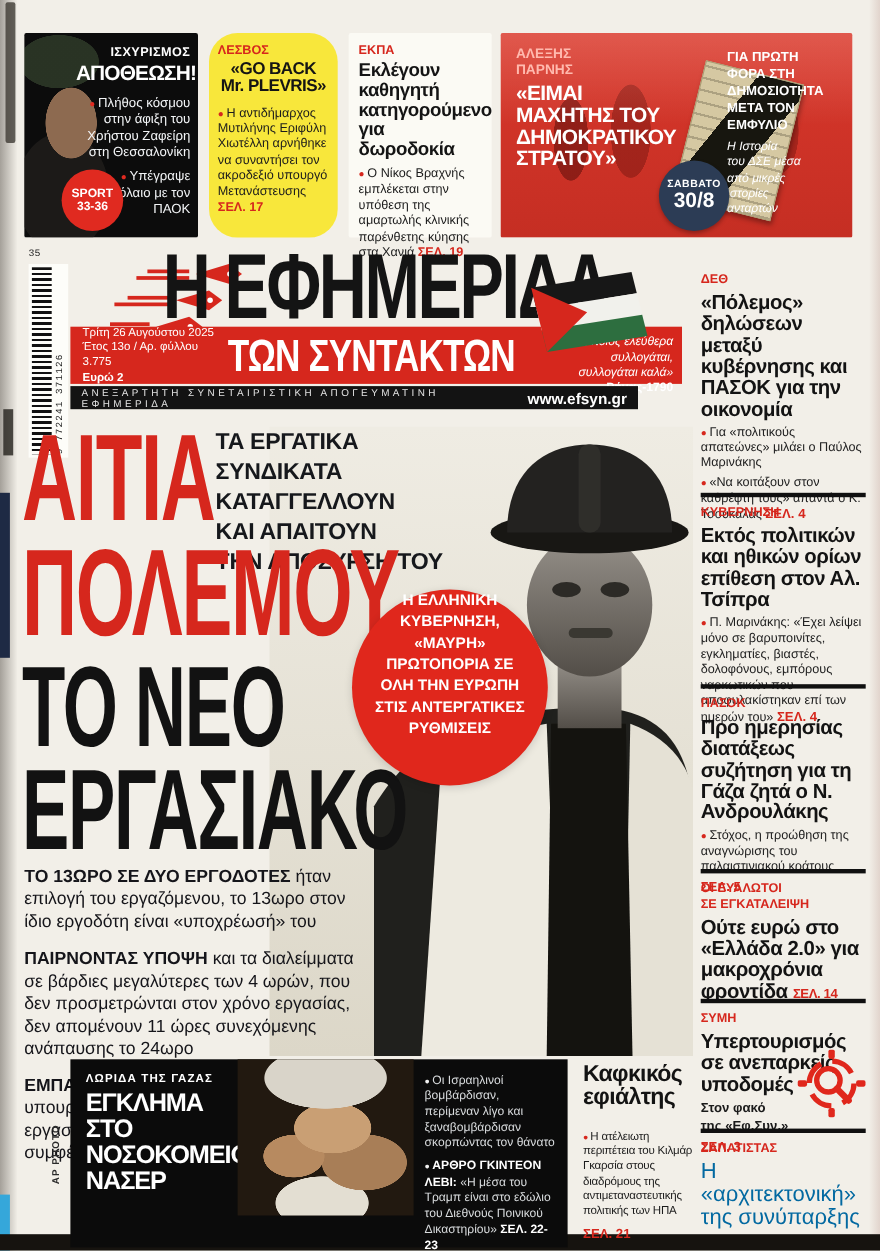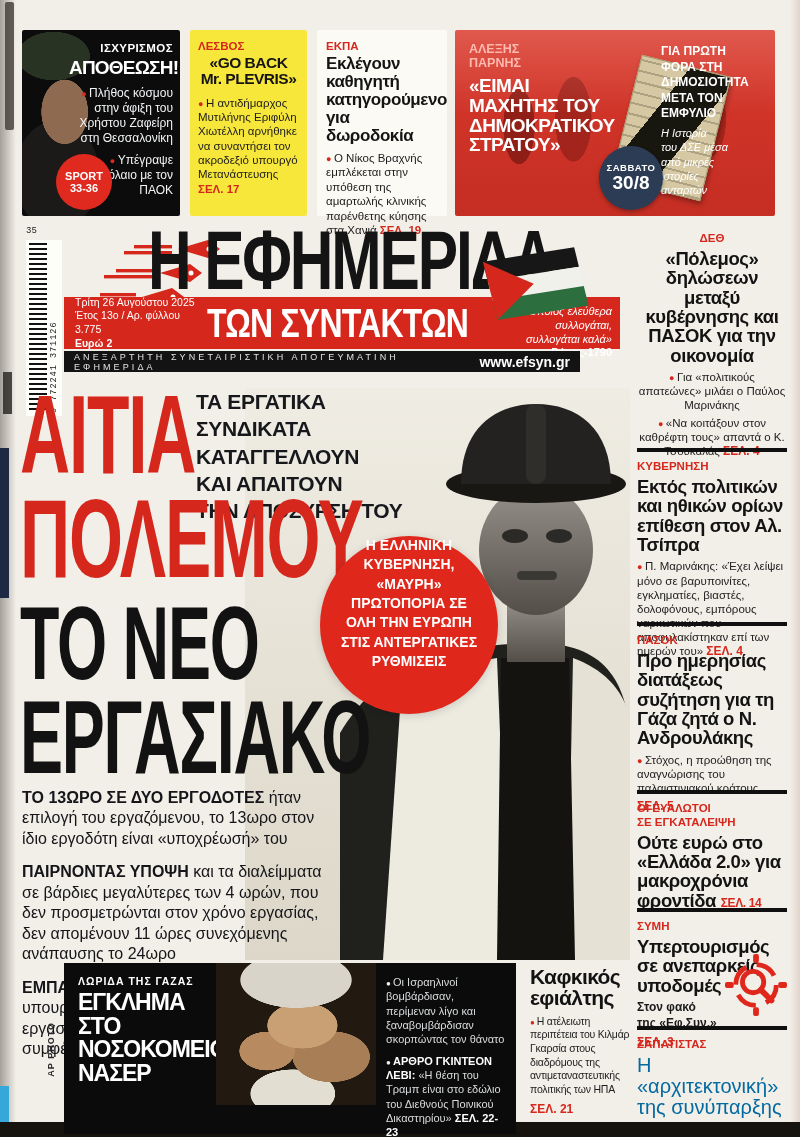--- a/index.html
+++ b/index.html
@@ -31,21 +31,21 @@
   .sport-text{position:absolute;right:7px;top:12px;width:104px;text-align:right;}
   .sport-kicker{font-size:11.5px;font-weight:700;letter-spacing:.4px;margin-bottom:3px;}
   .sport-headline{font-size:19px;font-weight:900;letter-spacing:-.8px;margin-bottom:7px;}
   .sport-bullet{font-size:12px;line-height:1.25;margin-bottom:7px;color:#f2f4f6;}
   .sport-bullet::before{content:"● ";color:#e02a20;font-size:9px;}
   .badge-red{position:absolute;left:34px;top:124px;width:56px;height:56px;border-radius:50%;
       background:#e02a20;color:#fff;display:flex;flex-direction:column;align-items:center;justify-content:center;line-height:1.1;}
   .badge-red .b1{font-size:11px;font-weight:700;}
   .badge-red .b2{font-size:11px;font-weight:700;}
 
-  .box-lesvos{left:190px;width:117px;background:#f8e73b;padding:10px 8px;box-sizing:border-box;}
+  .box-lesvos{left:190px;width:117px;background:#f8e73b;padding:10px 8px;box-sizing:border-box;border-radius:26px;}
   .lbl-red{color:#d6271d;font-weight:700;font-size:11.5px;margin-bottom:3px;}
   .lesvos-headline{font-size:15.5px;font-weight:900;color:#141414;text-align:center;line-height:1.05;letter-spacing:-.5px;margin:2px 0 8px 0;}
   .small-body{font-size:11.5px;line-height:1.25;color:#1c1c1c;}
   .small-body::before{content:"● ";color:#d6271d;font-size:9px;}
   .pageref{color:#d6271d;font-weight:700;}
 
   .box-ekpa{left:317px;width:130px;background:#fbfaf4;padding:10px 9px;box-sizing:border-box;}
   .ekpa-headline{font-size:17px;font-weight:900;color:#141414;line-height:1.06;letter-spacing:-.4px;margin:1px 0 6px 0;}
 
   .box-parnis{left:455px;width:320px;color:#fff;background:
@@ -131,21 +131,21 @@
       radial-gradient(70px 40px at 48% 92%, #e3ded2 0 60%, rgba(0,0,0,0) 61%),
       #221910;}
   .gaza-right{flex:1;padding:12px 10px 0 10px;color:#d9dcde;font-size:11px;line-height:1.3;}
   .gaza-bullet::before{content:"● ";color:#f0f0f0;font-size:8px;}
   .gaza-art{margin-top:7px;}
   .gaza-art::before{content:"● ";color:#f0f0f0;font-size:8px;}
   .gaza-artlead{font-weight:700;color:#fff;}
   .gaza-pref{font-weight:700;color:#fff;}
   .ap-credit{left:46px;top:1022px;z-index:3;writing-mode:vertical-rl;transform:rotate(180deg);font-size:9px;font-weight:700;color:#2a2a2a;letter-spacing:1px;}
   .kafka{left:530px;top:966px;width:102px;z-index:2;}
-  .kafka-headline{font-size:21px;font-weight:900;color:#131313;line-height:1.02;letter-spacing:-.6px;margin-bottom:6px;}
+  .kafka-headline{font-size:21px;font-weight:900;color:#131313;line-height:1.02;letter-spacing:-.6px;margin-bottom:18px;}
   .kafka-bullet{font-size:10.5px;line-height:1.3;color:#1c1c1c;letter-spacing:-.2px;margin-bottom:5px;}
   .kafka-bullet::before{content:"● ";color:#d6271d;font-size:8px;}
   .kafka-pref{font-size:12px;}
 </style>
 </head>
 <body>
 
 <div class="page">
 
   <div class="abs edge-shade-left"></div>
@@ -312,21 +312,21 @@
   </div>
 
   <div class="abs lead-body">
     <p><span class="plead">ΤΟ 13ΩΡΟ ΣΕ ΔΥΟ ΕΡΓΟΔΟΤΕΣ</span><span> ήταν επιλογή του εργαζόμενου, το 13ωρο στον ίδιο εργοδότη είναι «υποχρέωσή» του</span></p>
     <p><span class="plead">ΠΑΙΡΝΟΝΤΑΣ ΥΠΟΨΗ</span><span> και τα διαλείμματα σε βάρδιες μεγαλύτερες των 4 ωρών, που δεν προσμετρώνται στον χρόνο εργασίας, δεν απομένουν 11 ώρες συνεχόμενης ανάπαυσης το 24ωρο</span></p>
     <p><span class="plead">ΕΜΠΑΙΓΜΟΣ Ο ΙΣΧΥΡΙΣΜΟΣ</span><span> του υπουργείου ότι η διευθέτηση του χρόνου εργασίας σε εβδομαδιαία βάση είναι προς το συμφέρον των εργαζομένων </span><span class="pref">ΣΕΛ. 12-13, 40</span></p>
   </div>
 
   <div class="abs right-col">
 
-    <div class="rc-sec" style="top:0;text-align:center;">
+    <div class="rc-sec" style="top:16px;">
       <div class="rc-label">ΔΕΘ</div>
       <div class="rc-headline">«Πόλεμος» δηλώσεων μεταξύ κυβέρνησης και ΠΑΣΟΚ για την οικονομία</div>
       <div class="rc-bullet">Για «πολιτικούς απατεώνες» μιλάει ο Παύλος Μαρινάκης</div>
       <div class="rc-bullet"><span>«Να κοιτάξουν στον καθρέφτη τους» απαντά ο Κ. Τσουκαλάς </span><span class="rc-pageref">ΣΕΛ. 4</span></div>
     </div>
     <div class="rc-rule" style="top:216px;"></div>
 
     <div class="rc-sec" style="top:228px;">
       <div class="rc-label">ΚΥΒΕΡΝΗΣΗ</div>
       <div class="rc-headline">Εκτός πολιτικών και ηθικών ορίων επίθεση στον Αλ. Τσίπρα</div>
@@ -385,21 +385,21 @@
   <div class="abs gaza-box">
     <div class="gaza-left">
       <div class="gaza-label">ΛΩΡΙΔΑ ΤΗΣ ΓΑΖΑΣ</div>
       <div class="gaza-headline pre">ΕΓΚΛΗΜΑ ΣΤΟ
 ΝΟΣΟΚΟΜΕΙΟ
 ΝΑΣΕΡ</div>
     </div>
     <div class="gaza-photo"></div>
     <div class="gaza-right">
       <div class="gaza-bullet">Οι Ισραηλινοί βομβάρδισαν, περίμεναν λίγο και ξαναβομβάρδισαν σκορπώντας τον θάνατο</div>
-      <div class="gaza-art"><span class="gaza-artlead">ΑΡΘΡΟ ΓΚΙΝΤΕΟΝ ΛΕΒΙ:</span><span> «Η θέση του Τραμπ είναι στο εδώλιο του Διεθνούς Ποινικού Δικαστηρίου» </span><span class="gaza-pref">ΣΕΛ. 22-23</span></div>
+      <div class="gaza-art"><span class="gaza-artlead">ΑΡΘΡΟ ΓΚΙΝΤΕΟΝ ΛΕΒΙ:</span><span> «Η μέσα του Τραμπ είναι στο εδώλιο του Διεθνούς Ποινικού Δικαστηρίου» </span><span class="gaza-pref">ΣΕΛ. 22-23</span></div>
     </div>
   </div>
 
   <div class="abs kafka">
     <div class="kafka-headline pre">Καφκικός
 εφιάλτης</div>
     <div class="kafka-bullet">Η ατέλειωτη περιπέτεια του Κιλμάρ Γκαρσία στους διαδρόμους της αντιμεταναστευτικής πολιτικής των ΗΠΑ</div>
     <div class="pageref kafka-pref">ΣΕΛ. 21</div>
   </div>
 

